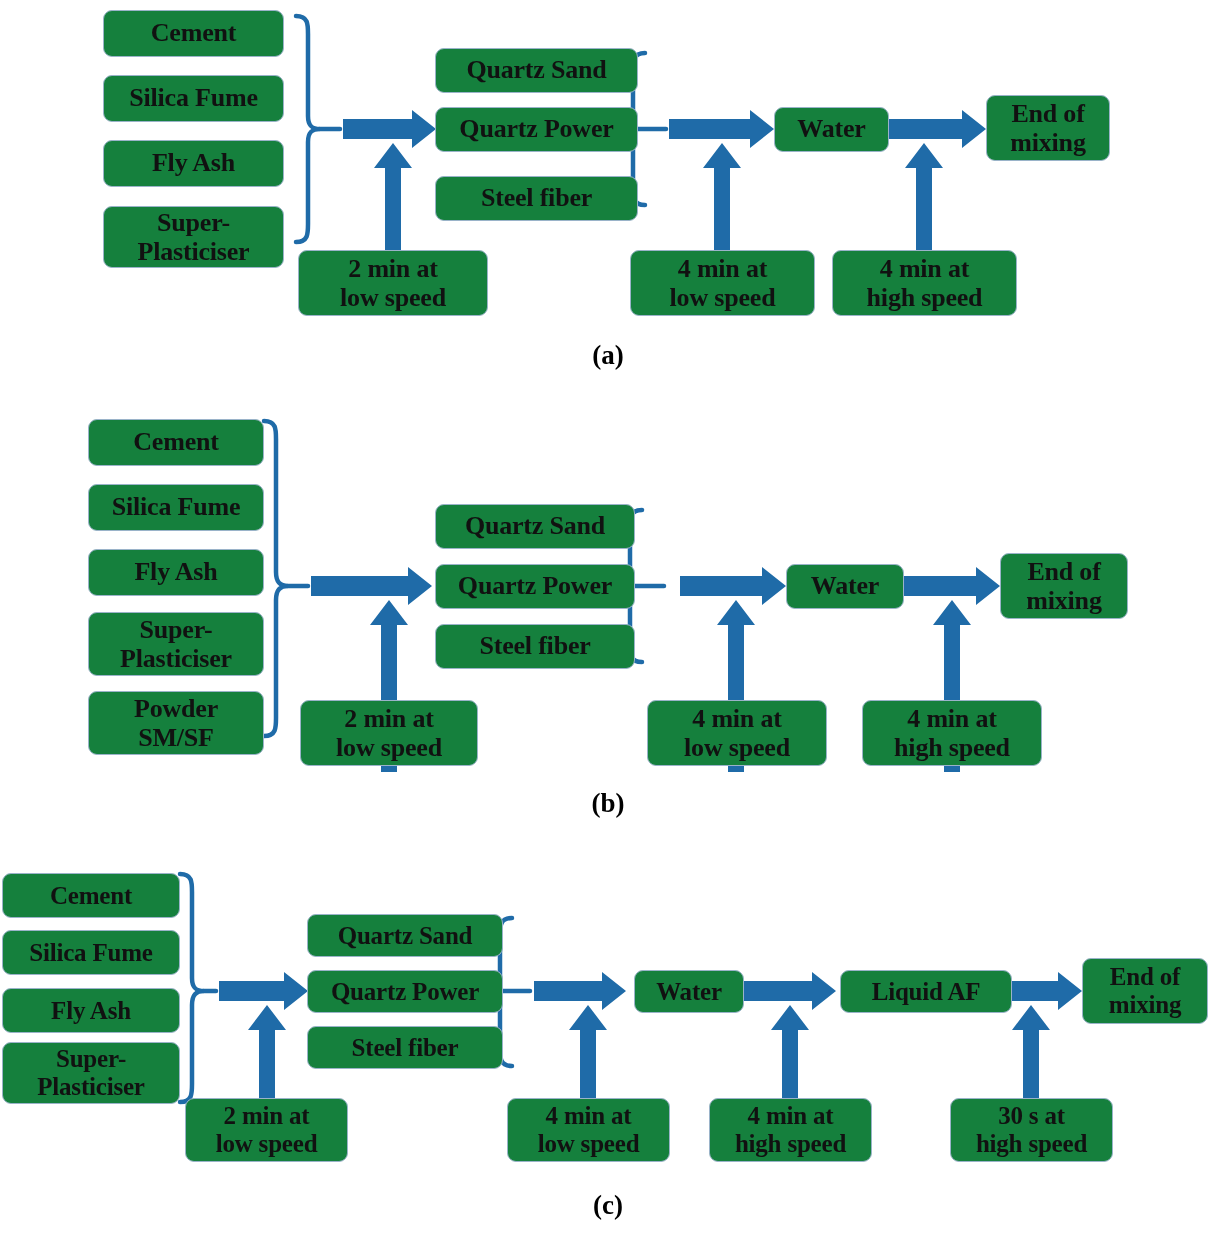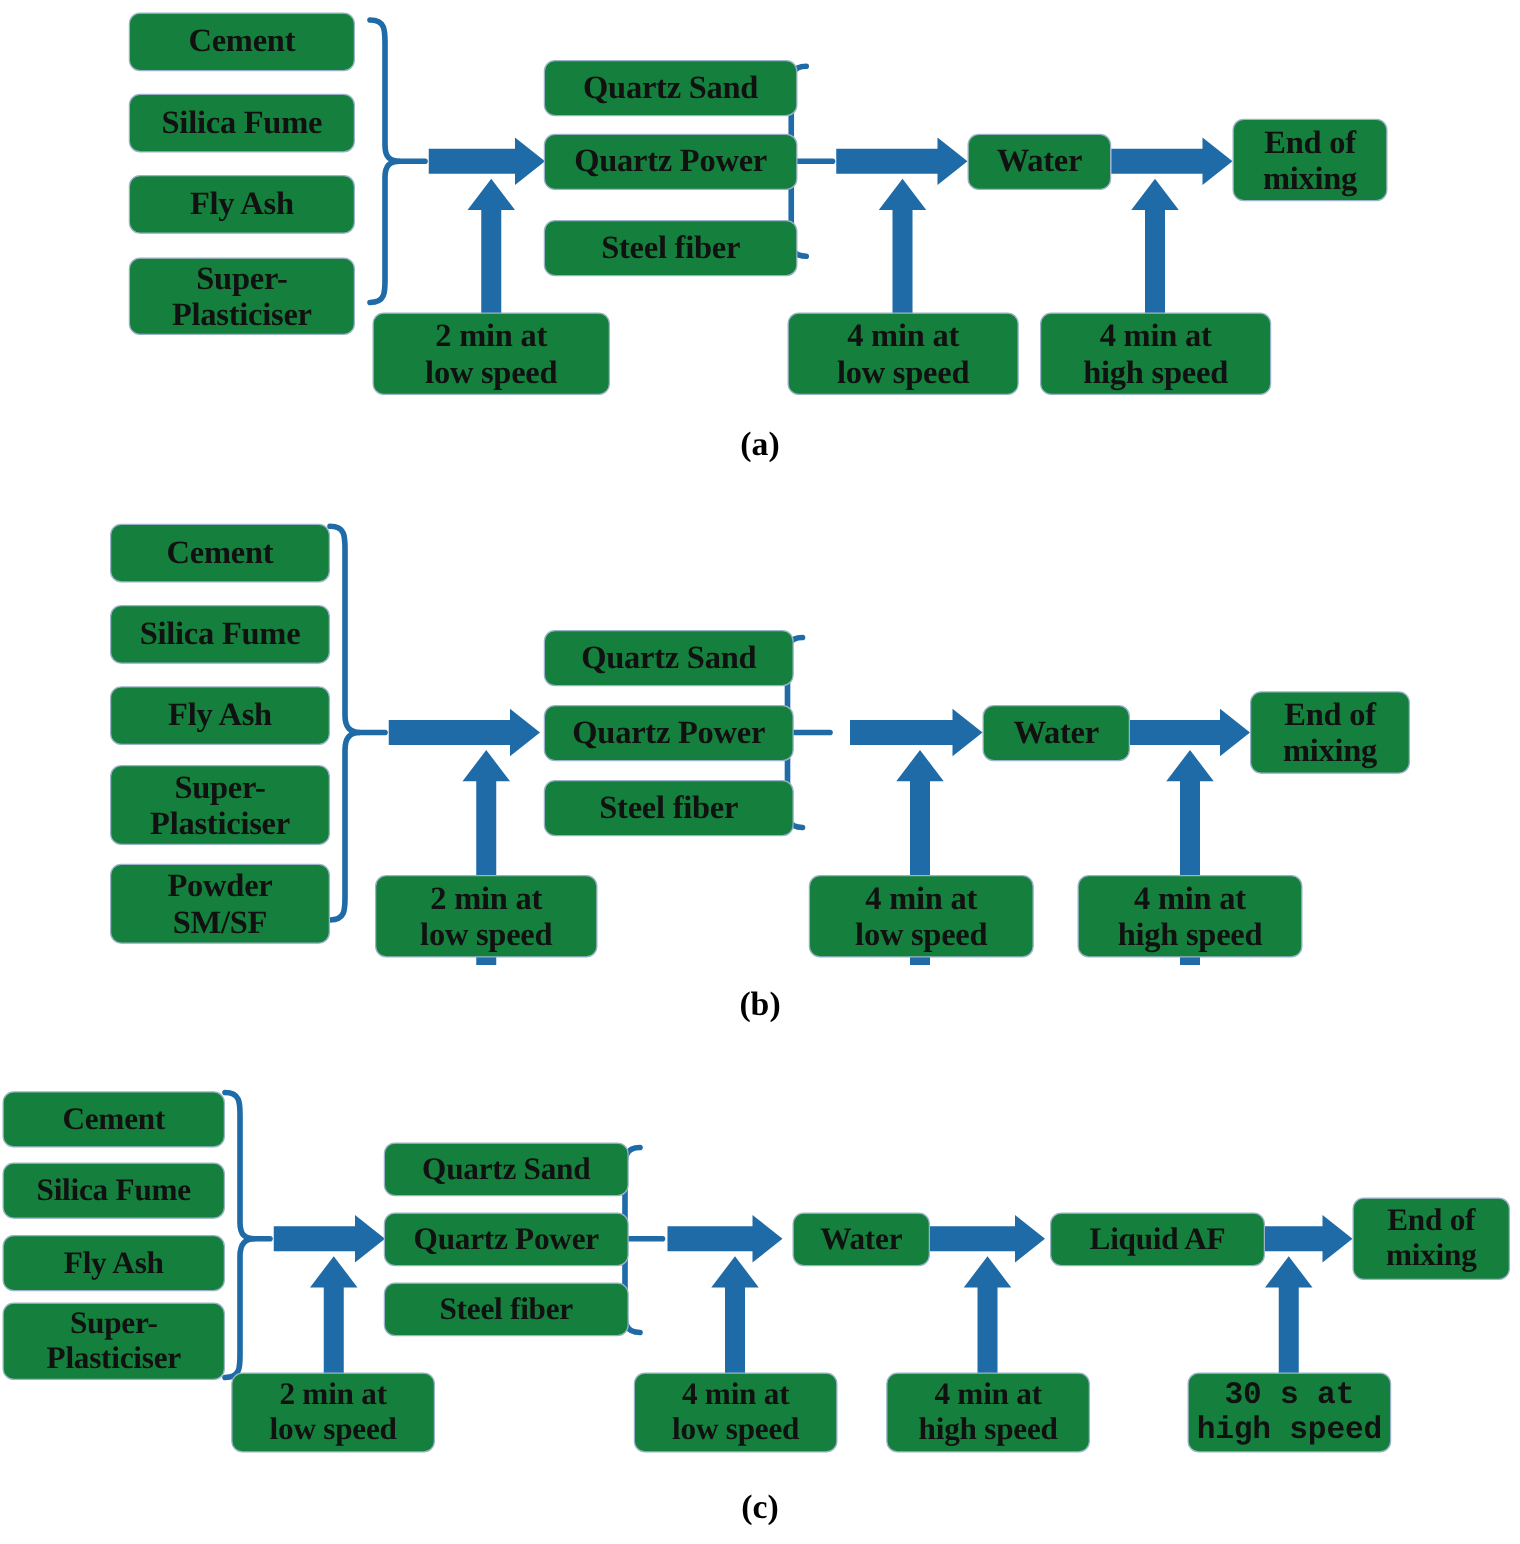--- a/index.html
+++ b/index.html
@@ -168,17 +168,17 @@
   <div class="node" style="left:840px;top:110px;width:172px;height:43px;font-size:25px;">Liquid AF</div>
   <div class="node two-line" style="left:1082px;top:98px;width:126px;height:66px;font-size:25px;white-space:pre-line;">End of
 mixing</div>
 
   <div class="node two-line" style="left:185px;top:238px;width:163px;height:64px;font-size:25px;white-space:pre-line;">2 min at
 low speed</div>
   <div class="node two-line" style="left:507px;top:238px;width:163px;height:64px;font-size:25px;white-space:pre-line;">4 min at
 low speed</div>
   <div class="node two-line" style="left:709px;top:238px;width:163px;height:64px;font-size:25px;white-space:pre-line;">4 min at
 high speed</div>
-  <div class="node two-line" style="left:950px;top:238px;width:163px;height:64px;font-size:25px;white-space:pre-line;font-family:Liberation Mono, monospace;">30 s at
+  <div class="node two-line" style="left:950px;top:238px;width:163px;height:64px;font-size:25px;white-space:pre-line;">30 s at
 high speed</div>
 
   <div class="panel-label" style="top:330px;">(c)</div>
 </div>
 
 </body></html>

